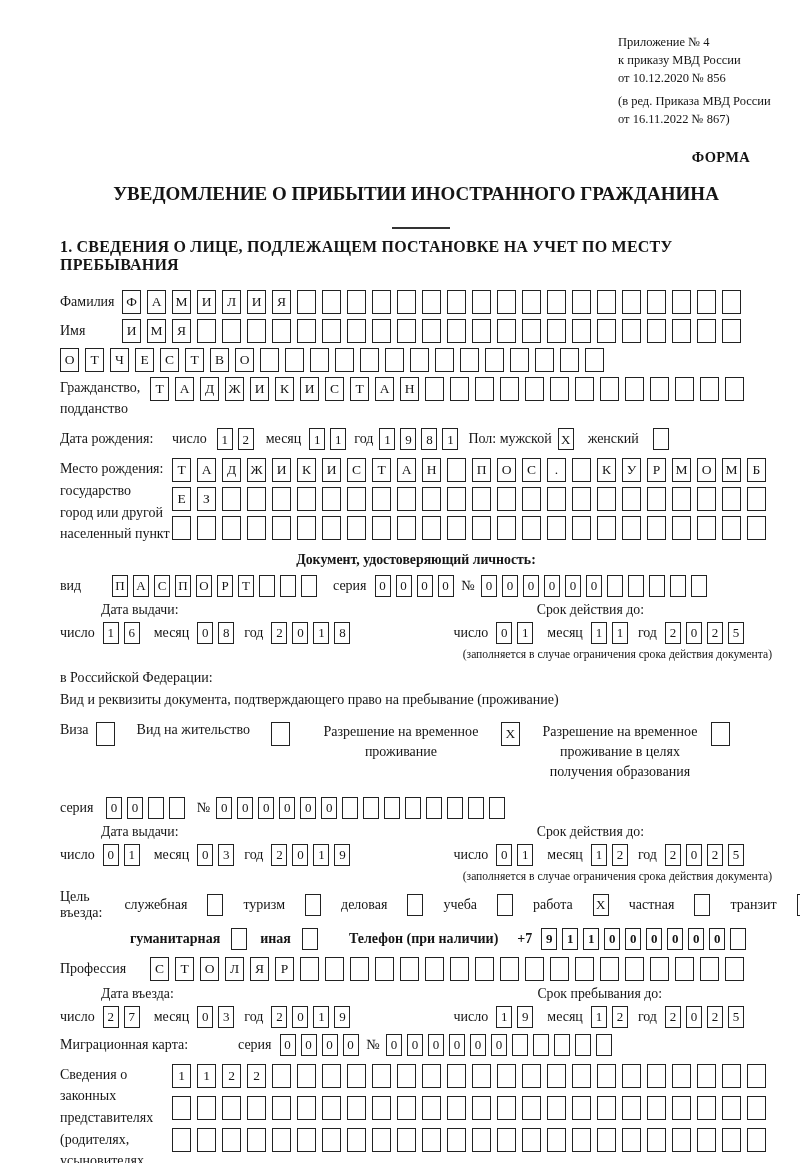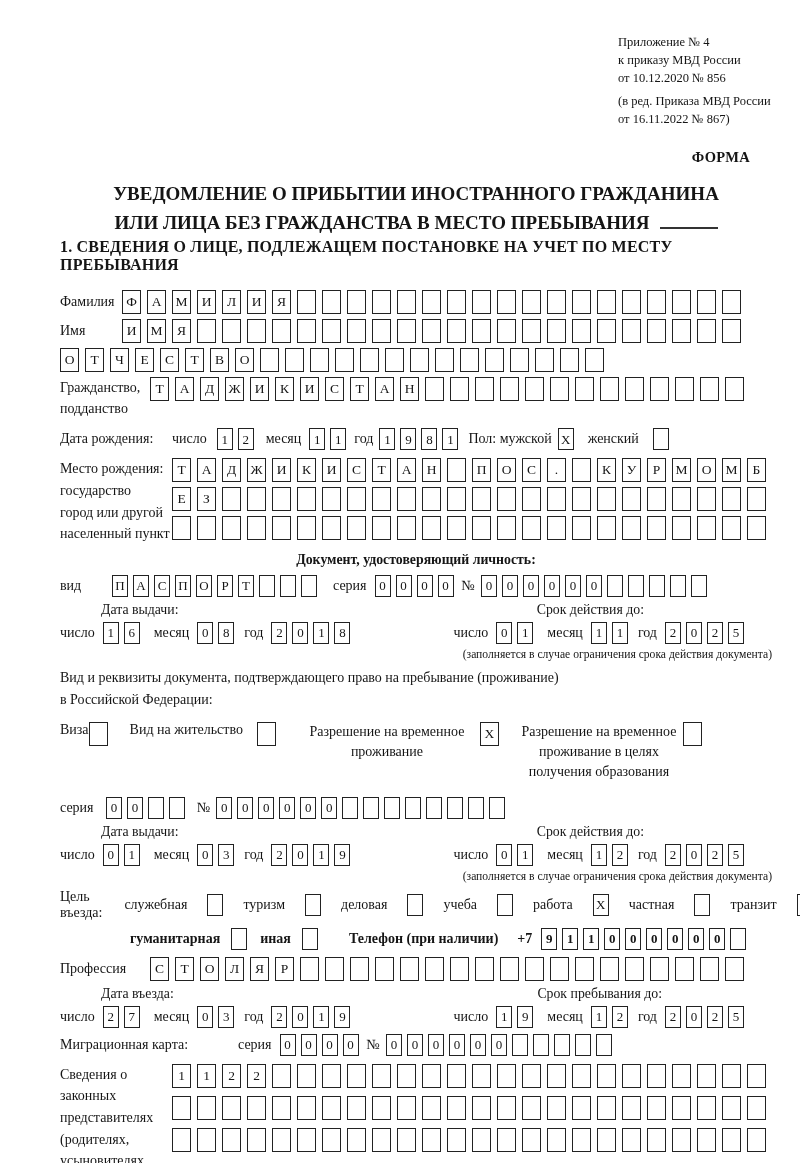--- a/index.html
+++ b/index.html
@@ -31,21 +31,21 @@
   .dhead{display:flex;font-size:13.8px;margin:4px 0 4px 0;}
   .dhead .left{margin-left:41px;}
   .dhead .right{margin-left:auto;margin-right:128px;}
   .drow{display:flex;align-items:center;margin-bottom:4px;}
   .dgroup{display:flex;align-items:center;gap:6px;}
   .dgroup .lbl{margin-right:2px;}
   .drow .dgroup.right{margin-left:auto;margin-right:28px;}
   .note-right{text-align:right;font-size:11.6px;margin:0 0 6px 0;}
   .intro{font-size:14px;line-height:1.6;}
   .visa-row{display:flex;align-items:flex-start;margin:10px 0 14px 0;}
-  .visa-item{display:flex;align-items:flex-start;gap:0;}
+  .visa-item{display:flex;align-items:flex-start;gap:7px;}
   .visa-item .ctr{text-align:center;line-height:1.45;}
   .chk{margin-top:0;}
   .purpose-row{display:flex;align-items:center;gap:20px;margin-bottom:7px;flex-wrap:nowrap;}
   .purpose-row .plabel{margin-right:2px;}
   .purpose-row2{display:flex;align-items:center;gap:5px;margin:0 0 7px 70px;font-weight:bold;}
   .phone-label{margin-left:26px;}
   .phone-prefix{margin-left:14px;margin-right:4px;}
   .rep-note{font-size:12.2px;margin:6px 0 0 150px;}
 </style>
 </head>
@@ -58,21 +58,21 @@
     <div>к приказу МВД России</div>
     <div>от 10.12.2020 № 856</div>
     <div class="grp2">(в ред. Приказа МВД России</div>
     <div>от 16.11.2022 № 867)</div>
   </div>
 
   <div class="forma">ФОРМА</div>
 
   <div class="title">
     <div>УВЕДОМЛЕНИЕ О ПРИБЫТИИ ИНОСТРАННОГО ГРАЖДАНИНА</div>
-    <div><span>ИЛИ ЛИЦА БЕЗ ГРАЖДАНСТВА В МЕСТО ПРЕБЫВАНИЯ</span><span class="title-underline"></span></div>
+    <div><span class="title-underline"></span></div>
   </div>
 
   <div class="section-heading">1. СВЕДЕНИЯ О ЛИЦЕ, ПОДЛЕЖАЩЕМ ПОСТАНОВКЕ НА УЧЕТ ПО МЕСТУ ПРЕБЫВАНИЯ</div>
 
   <div class="frow">
     <span class="flabel" style="width:62px;font-family:Liberation Serif, serif;">Фамилия</span>
     <div class="boxrow">
         <span class="cell">Ф</span>
         <span class="cell">А</span>
         <span class="cell">М</span>
@@ -386,22 +386,22 @@
           <span class="cell">2</span>
           <span class="cell">0</span>
           <span class="cell">2</span>
           <span class="cell">5</span>
         </div>
     </div>
   </div>
 
   <div class="note-right">(заполняется в случае ограничения срока действия документа)</div>
 
+  <div class="intro">в Российской Федерации:</div>
   <div class="intro">Вид и реквизиты документа, подтверждающего право на пребывание (проживание)</div>
-  <div class="intro">в Российской Федерации:</div>
 
   <div class="visa-row">
     <div class="visa-item">
       <span>Виза</span>
       <span class="cell chk"></span>
     </div>
     <div class="visa-item" style="margin-left:22px;">
       <span>Вид на жительство</span>
       <span class="cell chk" style="margin-left:14px;"></span>
     </div>

